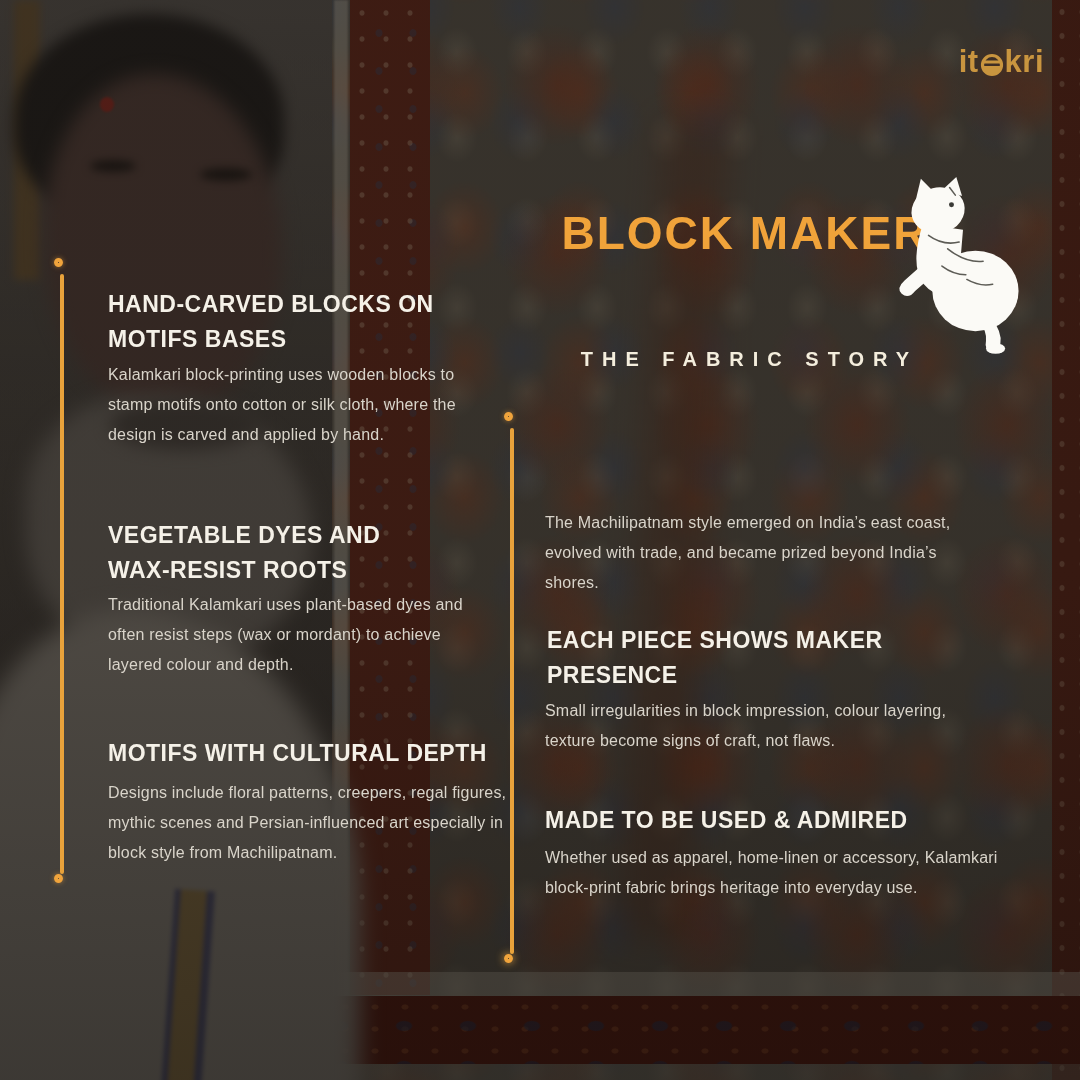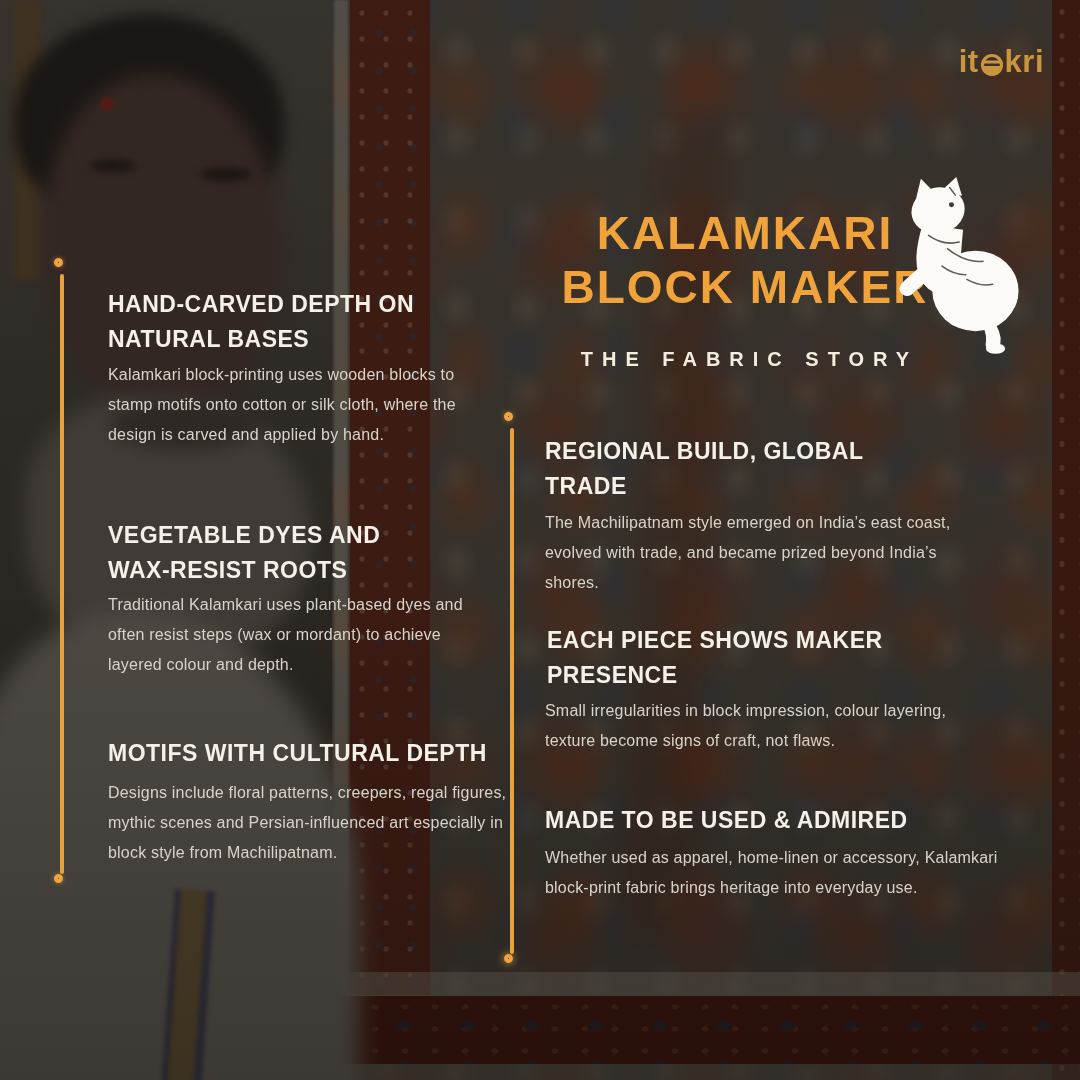--- a/index.html
+++ b/index.html
@@ -119,21 +119,20 @@
       <span>it</span>
       <svg width="24" height="26" viewBox="0 0 24 26">
         <circle cx="12" cy="14" r="9.5" fill="none" stroke="#c9953f" stroke-width="3.2"></circle>
         <path d="M3.2,15 a8.8,8.8 0 0 0 17.6,0 z" fill="#c9953f"></path>
         <rect x="3.5" y="9.5" width="17" height="3" fill="#c9953f"></rect>
       </svg>
       <span>kri</span>
     </div>
 
     <div class="title-block">
-      <div class="title-line">KALAMKARI</div>
       <div class="title-line">BLOCK MAKER</div>
     </div>
     <div class="subtitle">THE FABRIC STORY</div>
 
     <svg class="cat" viewBox="0 0 160 190">
       <g fill="#fbfaf6">
         <polygon points="30,28 36,3 51,18"></polygon>
         <polygon points="59,14 73,1 79,21"></polygon>
         <ellipse cx="54" cy="36" rx="28" ry="24" transform="rotate(-14 54 36)"></ellipse>
         <path d="M38,50 Q28,82 33,100 Q36,114 50,122 L74,128 L80,56 Z"></path>
@@ -153,43 +152,40 @@
     </svg>
 
     <div class="tl-line left"></div>
     <div class="tl-dot dot-l-top"></div>
     <div class="tl-dot dot-l-bot"></div>
     <div class="tl-line right"></div>
     <div class="tl-dot dot-r-top"></div>
     <div class="tl-dot dot-r-bot"></div>
 
     <div class="section s-l1h">
-      <h3>HAND-CARVED DEPTH ON NATURAL BASES</h3>
+      <h3>HAND-CARVED BLOCKS ON MOTIFS BASES</h3>
       </div>
     <div class="section s-l1b">
       <p>Kalamkari block-printing uses wooden blocks to stamp motifs onto cotton or silk cloth, where the design is carved and applied by hand.</p>
       </div>
 
     <div class="section s-l2h">
       <h3>VEGETABLE DYES AND WAX-RESIST ROOTS</h3>
       </div>
     <div class="section s-l2b">
       <p>Traditional Kalamkari uses plant-based dyes and often resist steps (wax or mordant) to achieve layered colour and depth.</p>
       </div>
 
     <div class="section s-l3b">
       <p>Designs include floral patterns, creepers, regal figures, mythic scenes and Persian-influenced art especially in block style from Machilipatnam.</p>
       </div>
     <div class="section s-l3h">
       <h3>MOTIFS WITH CULTURAL DEPTH</h3>
       </div>
 
-    <div class="section s-r1h">
-      <h3>REGIONAL BUILD, GLOBAL TRADE</h3>
-      </div>
     <div class="section s-r1b">
       <p>The Machilipatnam style emerged on India’s east coast, evolved with trade, and became prized beyond India’s shores.</p>
       </div>
 
     <div class="section s-r2h">
       <h3>EACH PIECE SHOWS MAKER PRESENCE</h3>
       </div>
     <div class="section s-r2b">
       <p>Small irregularities in block impression, colour layering, texture become signs of craft, not flaws.</p>
       </div>

